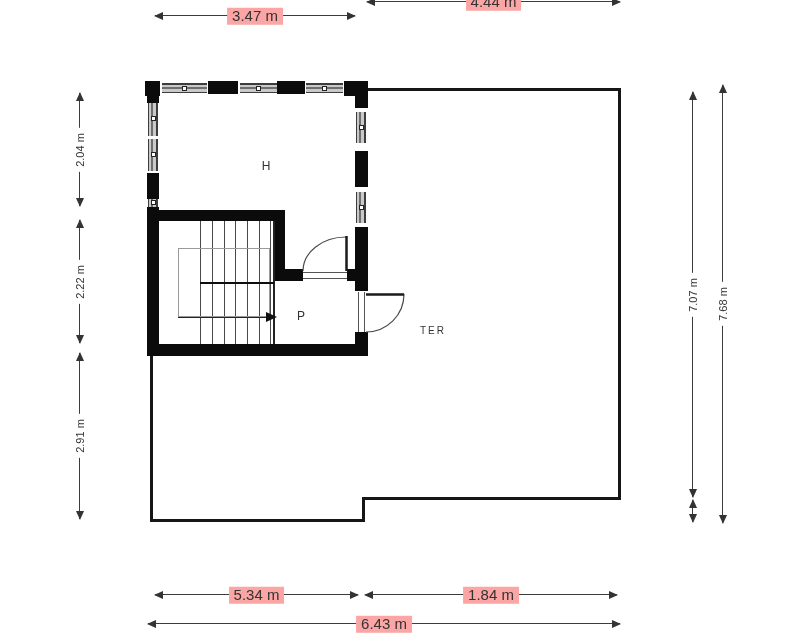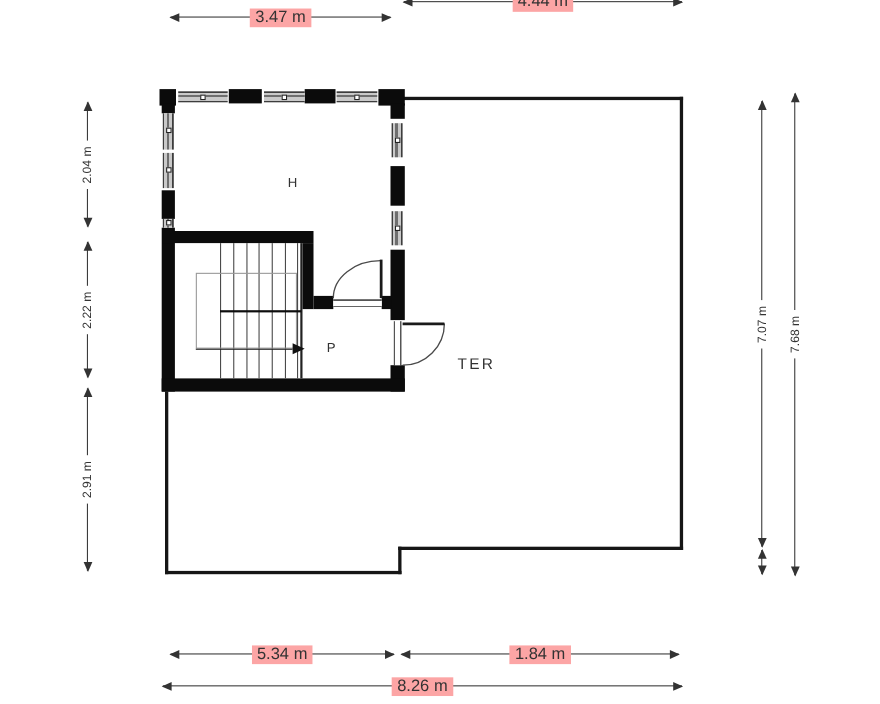--- a/index.html
+++ b/index.html
@@ -31,21 +31,21 @@
   .dim-label{position:absolute;left:50%;top:0;transform:translate(-50%,-50%);
     background:#fca5a5;padding:0 5px;font-size:15px;color:#333;white-space:nowrap;line-height:1.1;}
   .dim-label-v{position:absolute;left:0;top:50%;transform:translate(-50%,-50%) rotate(-90deg);
     background:#fff;padding:0 5px;font-size:11px;color:#333;white-space:nowrap;line-height:1.1;}
   .ar{position:absolute;width:0;height:0;}
   .ar.l{left:-1px;top:-4.5px;border-top:4px solid transparent;border-bottom:4px solid transparent;border-right:9px solid #333;}
   .ar.r{right:-1px;top:-4.5px;border-top:4px solid transparent;border-bottom:4px solid transparent;border-left:9px solid #333;}
   .ar.u{top:-1px;left:-4.5px;border-left:4px solid transparent;border-right:4px solid transparent;border-bottom:9px solid #333;}
   .ar.d{bottom:-1px;left:-4.5px;border-left:4px solid transparent;border-right:4px solid transparent;border-top:9px solid #333;}
   .room-label{position:absolute;transform:translate(-50%,-50%);font-size:12px;color:#333;}
-  .room-label.ter{letter-spacing:2px;font-size:14px;}
+  .room-label.ter{letter-spacing:2px;font-size:10px;}
 </style>
 </head>
 <body>
 
 <div class="plan">
 
   <div class="dim-h" style="left:155px;top:15px;width:200px">
     <span class="ar l"></span>
     <span class="ar r"></span>
     <span class="dim-label">3.47 m</span>
@@ -93,21 +93,21 @@
     <span class="dim-label">5.34 m</span>
   </div>
   <div class="dim-h" style="left:365px;top:594px;width:252px">
     <span class="ar l"></span>
     <span class="ar r"></span>
     <span class="dim-label">1.84 m</span>
   </div>
   <div class="dim-h" style="left:148px;top:623px;width:472px">
     <span class="ar l"></span>
     <span class="ar r"></span>
-    <span class="dim-label">8.26 m</span>
+    <span class="dim-label">6.43 m</span>
   </div>
 
   <div class="twall" style="left:362px;top:88px;width:259px;height:3px"></div>
   <div class="twall" style="left:618px;top:88px;width:3px;height:412px"></div>
   <div class="twall" style="left:362px;top:497px;width:259px;height:3px"></div>
   <div class="twall" style="left:362px;top:497px;width:3px;height:25px"></div>
   <div class="twall" style="left:150px;top:519px;width:215px;height:3px"></div>
   <div class="twall" style="left:150px;top:356px;width:3px;height:166px"></div>
 
   <div class="wall" style="left:145px;top:81px;width:15px;height:15px"></div>

